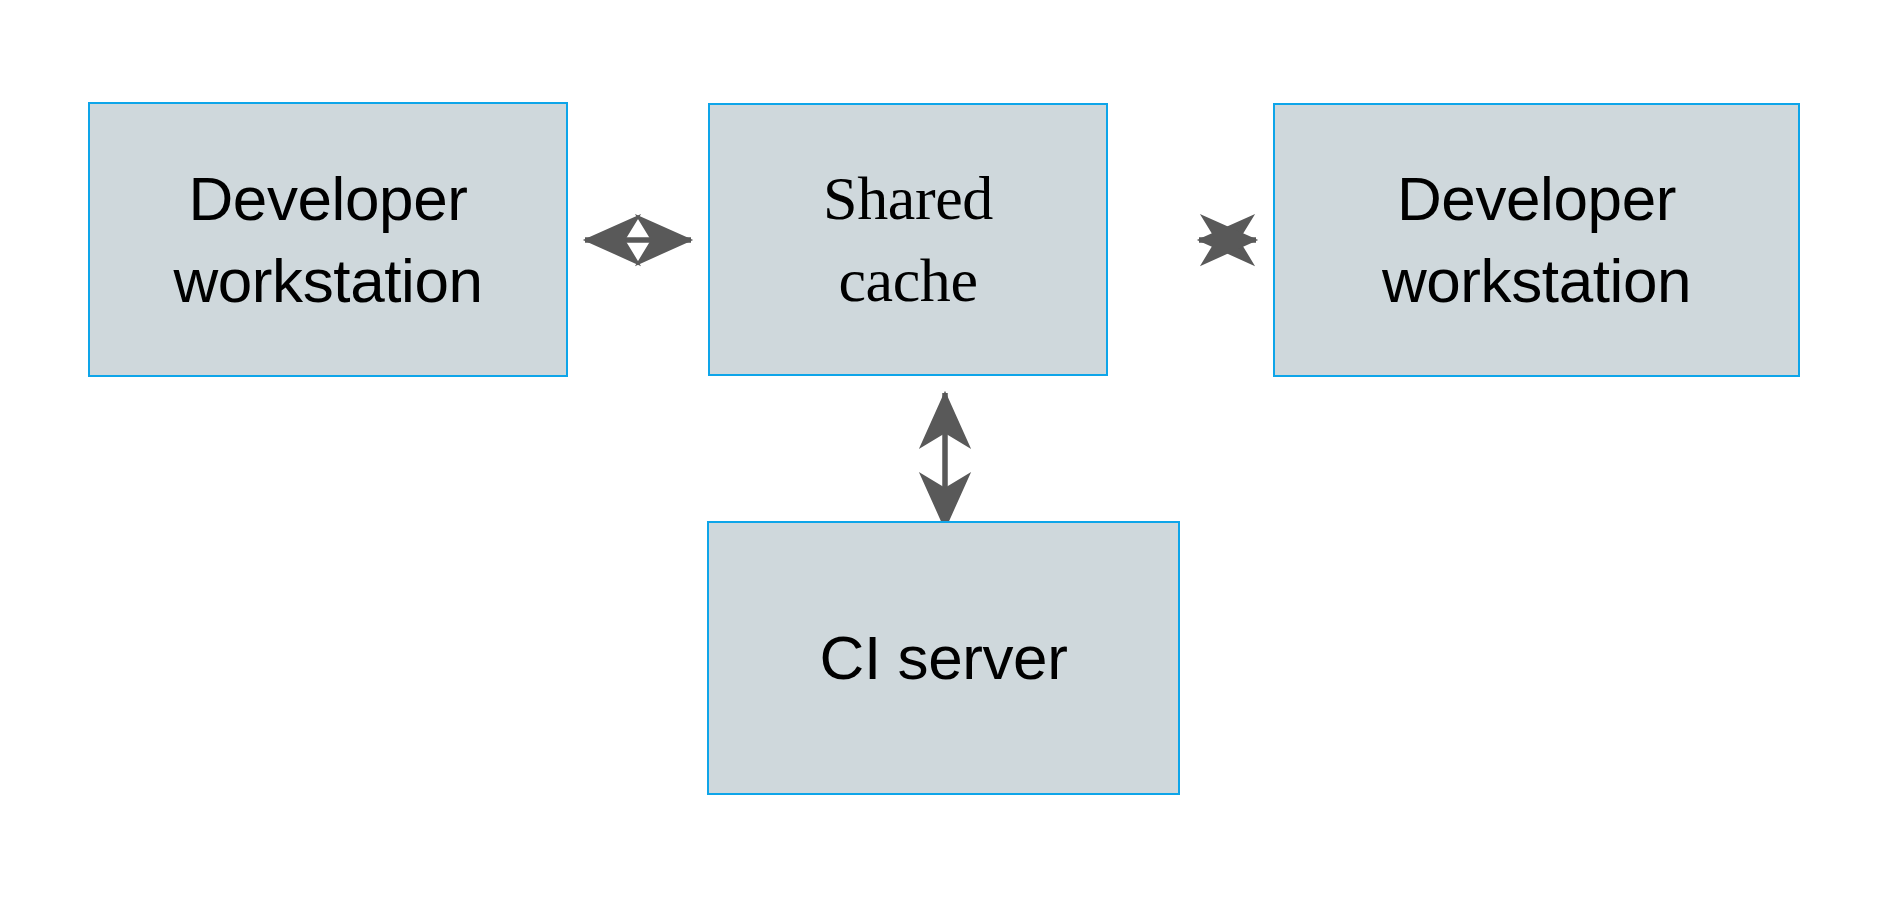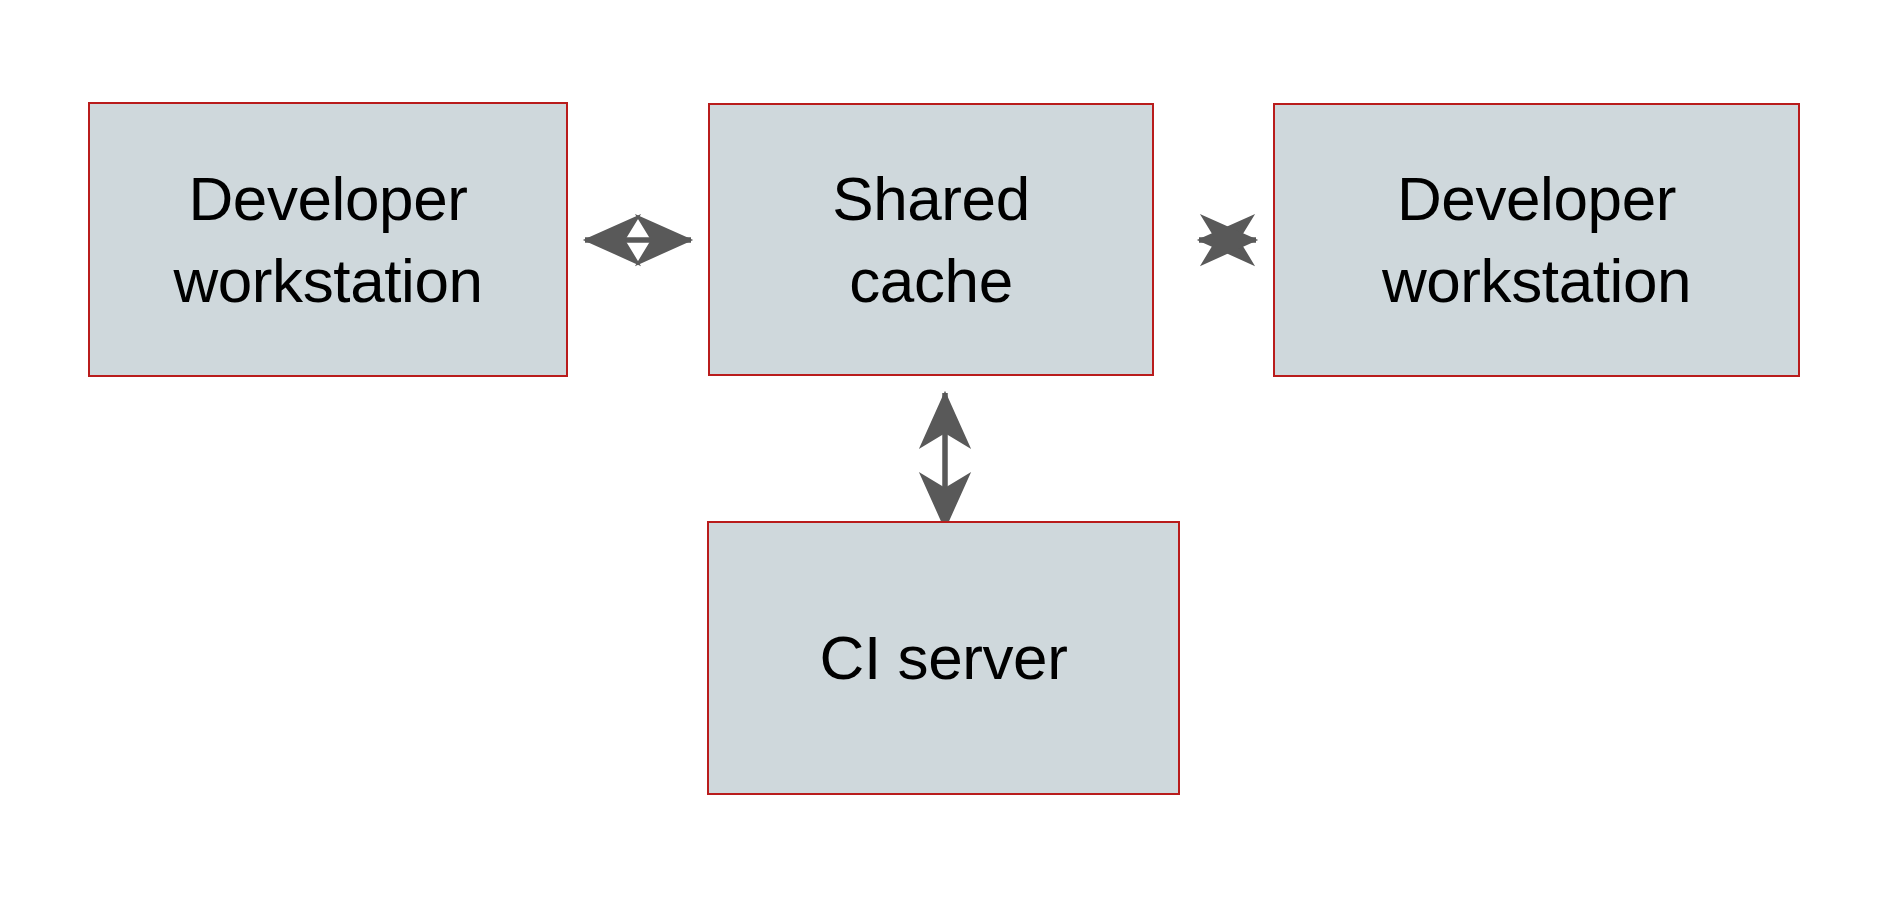--- a/index.html
+++ b/index.html
@@ -19,39 +19,39 @@
     height: 922px;
     background: #ffffff;
     overflow: hidden;
   }
 
   
   .node {
     position: absolute;
     box-sizing: border-box;
     background: #cfd8dc;
-    border: 2px solid #b91c1c;
+    border: 2px solid #0ea5e9;
     display: flex;
     align-items: center;
     justify-content: center;
     text-align: center;
   }
   .node-label {
     display: block;
     color: #000000;
     font-size: 62px;
     line-height: 1.32;
     font-weight: 400;
     letter-spacing: -0.4px;
     white-space: pre-line;
     padding: 0 6px;
   }
 
   #node-dev-left  { left: 88px;   top: 102px; width: 480px; height: 275px; }
-  #node-cache     { left: 708px;  top: 103px; width: 446px; height: 273px; }
+  #node-cache     { left: 708px;  top: 103px; width: 400px; height: 273px; font-family: Liberation Serif, serif; }
   #node-dev-right { left: 1273px; top: 103px; width: 527px; height: 274px; }
   #node-ci        { left: 707px;  top: 521px; width: 473px; height: 274px; }
 
   
   #edges {
     position: absolute;
     left: 0;
     top: 0;
     width: 1900px;
     height: 922px;

